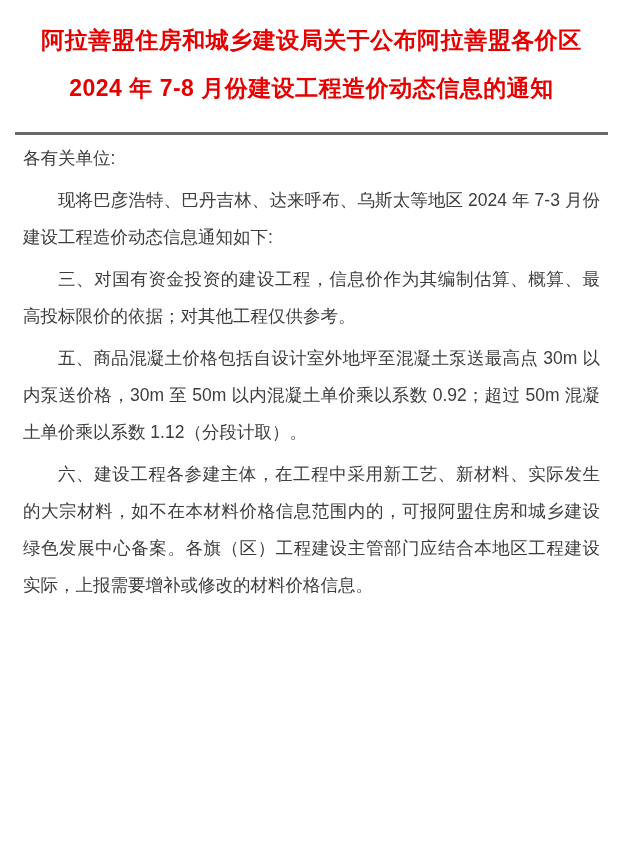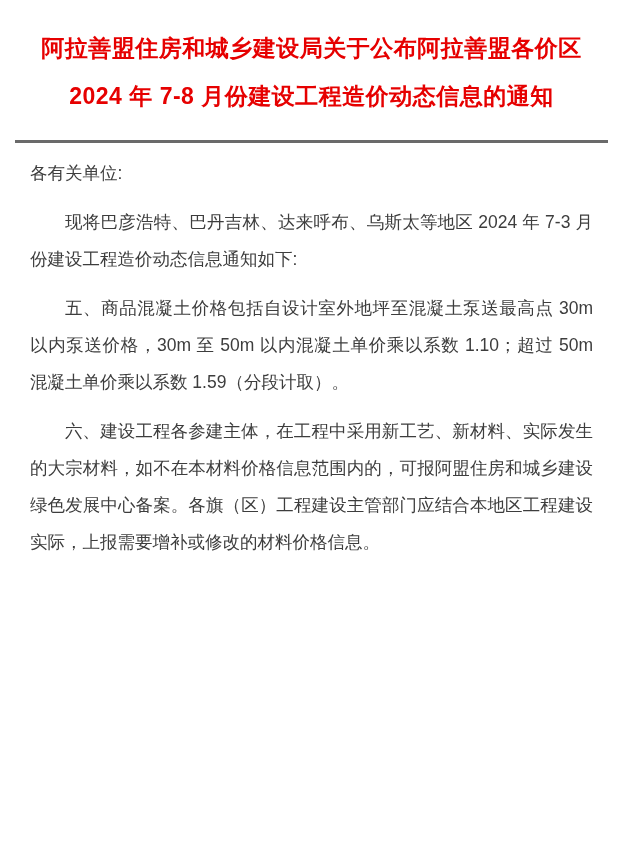--- a/index.html
+++ b/index.html
@@ -9,21 +9,21 @@
   }
   .page {
     position: relative;
     width: 623px;
     height: 748px;
     margin: 0 auto;
     background: #ffffff;
     font-family: "Liberation Sans", sans-serif;
     overflow: hidden;
     box-sizing: border-box;
-    padding: 16px 18px;
+    padding: 8px 18px;
   }
   .doc-title {
     color: #e60000;
     font-weight: bold;
     font-size: 23px;
     line-height: 30px;
     text-align: center;
     letter-spacing: 0.5px;
   }
   .doc-title.line1 {
@@ -39,39 +39,40 @@
     border: none;
   }
   .body-text {
     margin-top: 4px;
     color: #3d3d3d;
     font-size: 17.5px;
     line-height: 37px;
     text-align: justify;
   }
   .body-text p {
-    margin: 12px;
+    margin: 5px;
     text-indent: 2em;
   }
   .body-text p.no-indent {
     text-indent: 0;
   }
 </style>
 </head>
 <body>
 
 <div class="page">
 
   <div class="doc-title line1">阿拉善盟住房和城乡建设局关于公布阿拉善盟各价区</div>
 
   <div class="doc-title line2">2024 年 7-8 月份建设工程造价动态信息的通知</div>
 
   <div class="divider"></div>
 
   <div class="body-text">
     <p class="no-indent">各有关单位:</p>
     <p>现将巴彦浩特、巴丹吉林、达来呼布、乌斯太等地区 2024 年 7-3 月份建设工程造价动态信息通知如下:</p>
-    <p>五、商品混凝土价格包括自设计室外地坪至混凝土泵送最高点 30m 以内泵送价格，30m 至 50m 以内混凝土单价乘以系数 1.10；超过 50m 混凝土单价乘以系数 1.59（分段计取）。</p>
+    <p>三、对国有资金投资的建设工程，信息价作为其编制估算、概算、最高投标限价的依据；对其他工程仅供参考。</p>
+    <p>五、商品混凝土价格包括自设计室外地坪至混凝土泵送最高点 30m 以内泵送价格，30m 至 50m 以内混凝土单价乘以系数 0.92；超过 50m 混凝土单价乘以系数 1.12（分段计取）。</p>
     <p>六、建设工程各参建主体，在工程中采用新工艺、新材料、实际发生的大宗材料，如不在本材料价格信息范围内的，可报阿盟住房和城乡建设绿色发展中心备案。各旗（区）工程建设主管部门应结合本地区工程建设实际，上报需要增补或修改的材料价格信息。</p>
 
   </div>
 
 </div>
 
 </body></html>

